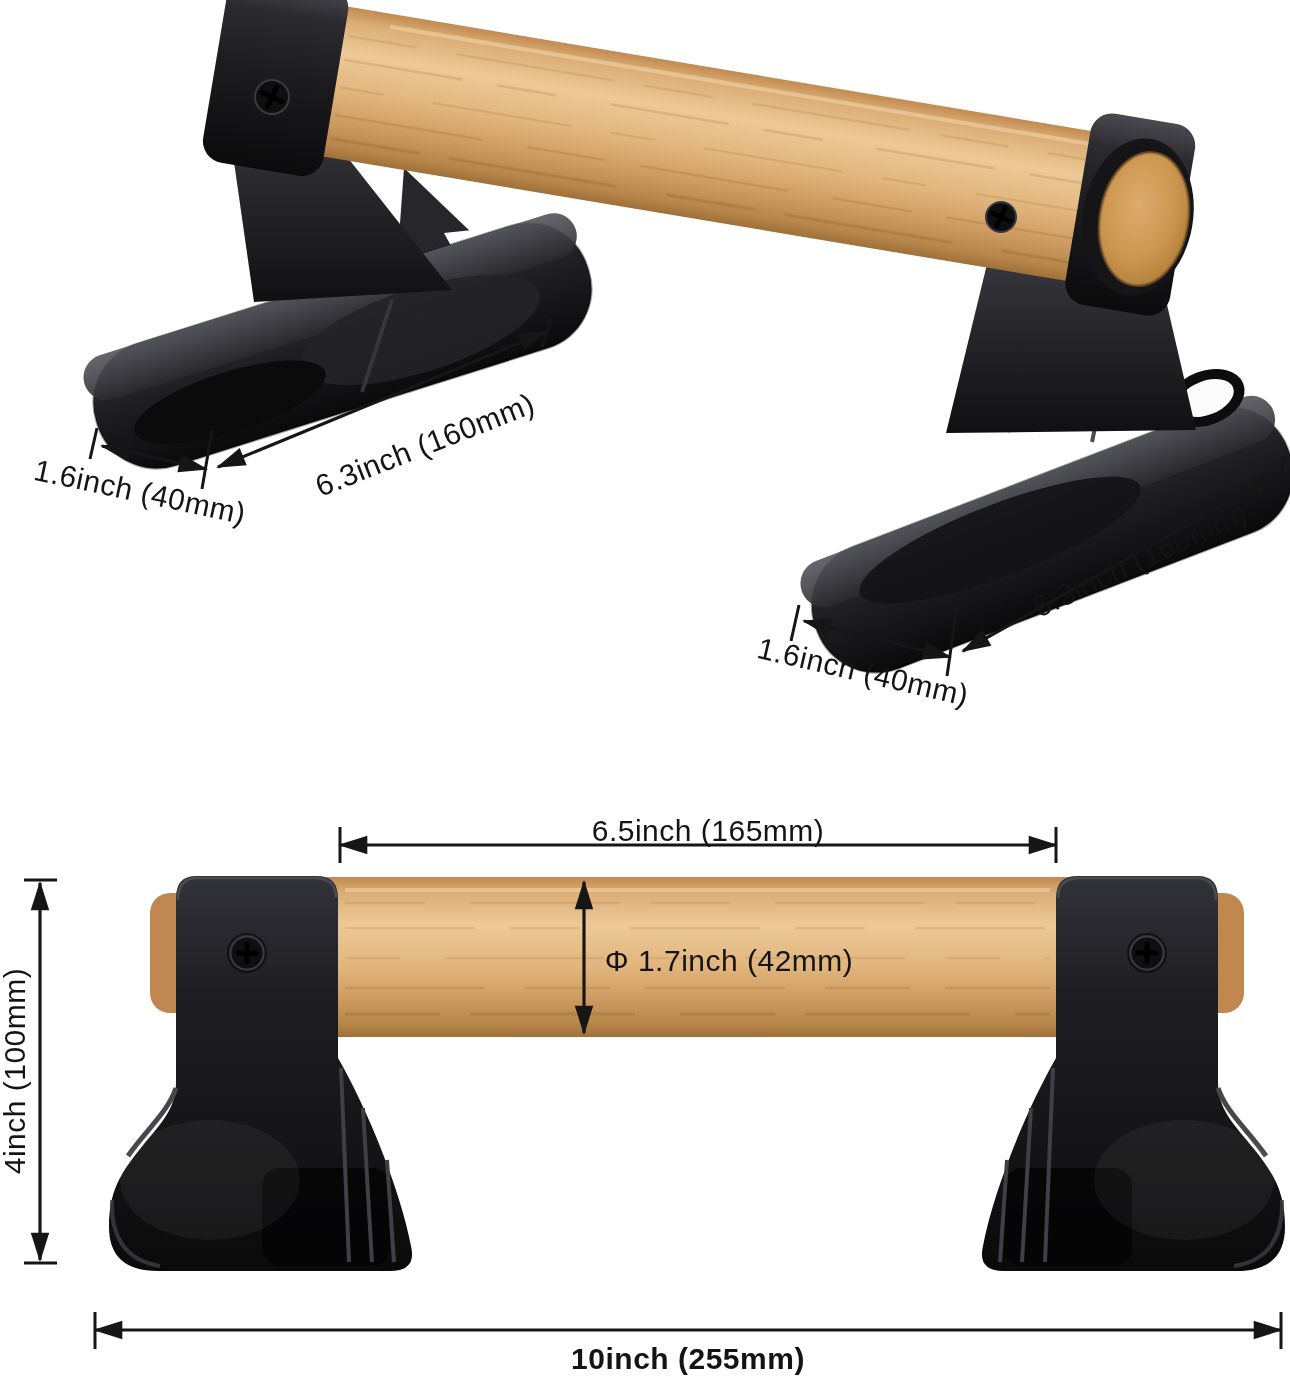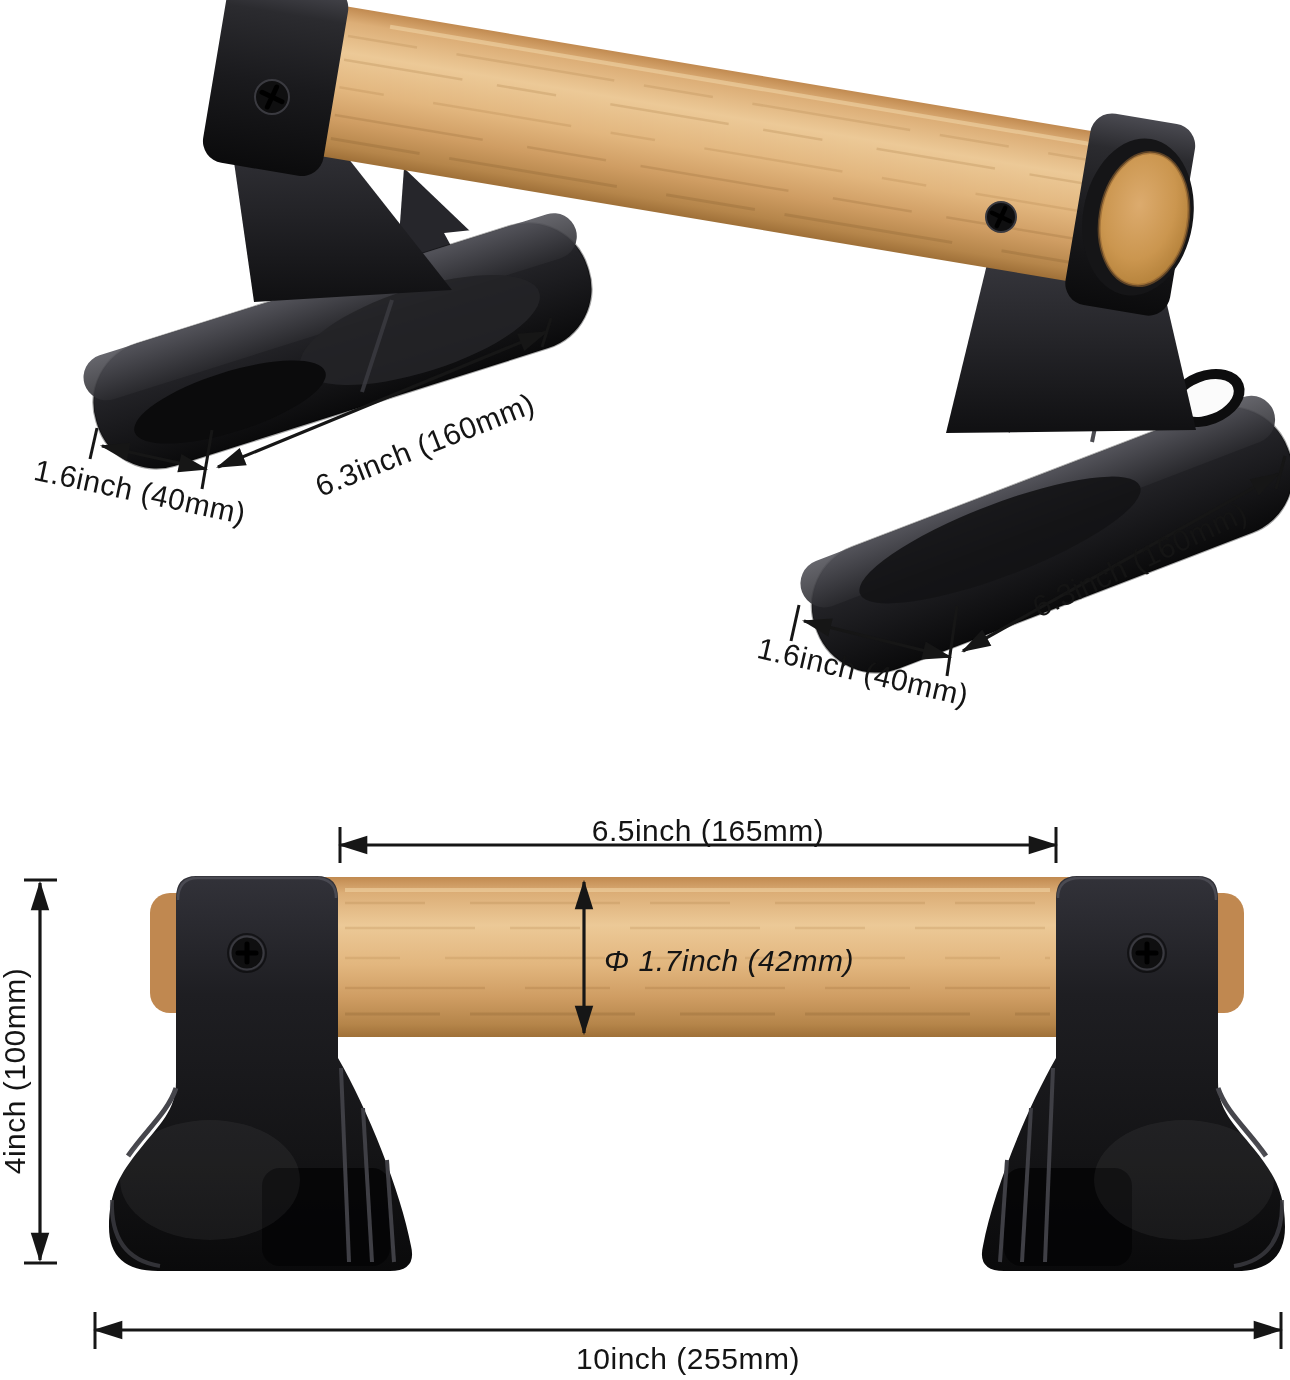--- a/index.html
+++ b/index.html
@@ -225,17 +225,17 @@
 <div class="dim-label" style="left:140px;top:492px;transform:translate(-50%,-50%) rotate(12deg);">1.6inch (40mm)</div>
 
 <div class="dim-label" style="left:425px;top:445px;transform:translate(-50%,-50%) rotate(-21.5deg);">6.3inch (160mm)</div>
 
 <div class="dim-label" style="left:863px;top:672px;transform:translate(-50%,-50%) rotate(13deg);">1.6inch (40mm)</div>
 
 <div class="dim-label" style="left:1140px;top:560px;transform:translate(-50%,-50%) rotate(-25deg);">6.3inch (160mm)</div>
 
 <div class="dim-label" style="left:708px;top:831px;transform:translate(-50%,-50%);text-align:right;">6.5inch (165mm)</div>
 
-<div class="dim-label" style="left:729px;top:961px;transform:translate(-50%,-50%);font-style:italic;">Φ 1.7inch (42mm)</div>
+<div class="dim-label" style="left:729px;top:961px;transform:translate(-50%,-50%);">Φ 1.7inch (42mm)</div>
 
 <div class="dim-label" style="left:15px;top:1071px;transform:translate(-50%,-50%) rotate(-90deg);">4inch (100mm)</div>
 
-<div class="dim-label" style="left:688px;top:1359px;transform:translate(-50%,-50%);">10inch (255mm)</div>
+<div class="dim-label" style="left:688px;top:1359px;transform:translate(-50%,-50%);font-weight:bold;">10inch (255mm)</div>
 
 </body></html>

